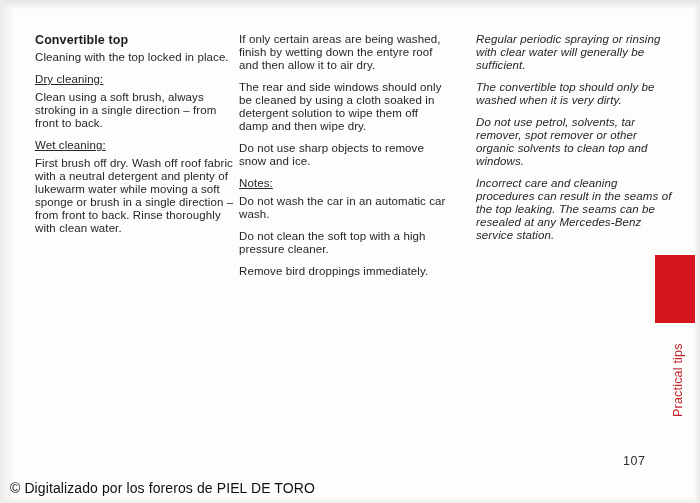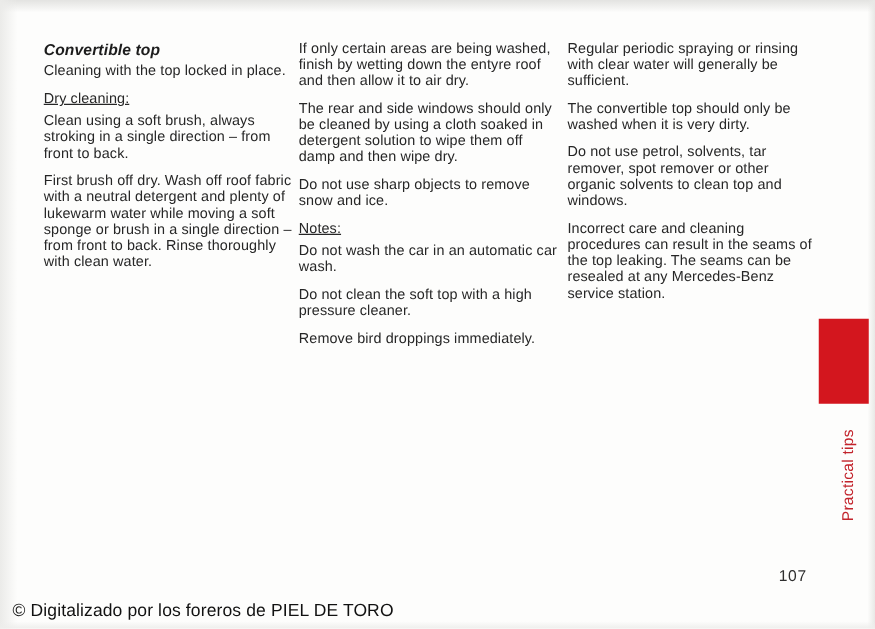--- a/index.html
+++ b/index.html
@@ -35,29 +35,28 @@
 
   .col {
     position: absolute;
     top: 33px;
     font-size: 11.5px;
     line-height: 13px;
     letter-spacing: 0.1px;
   }
   .col-1 { left: 35px;  width: 200px; }
   .col-2 { left: 239px; width: 207px; }
-  .col-3 { left: 454px; width: 202px; }
+  .col-3 { left: 476px; width: 202px; font-style: italic; }
 
   .col h2 {
     font-size: 12.5px;
     line-height: 14px;
     margin: 0 0 4px 0;
     font-weight: bold;
     color: #1c1c1c;
-    font-style: italic;
   }
   .col p {
     margin: 0 0 9px 0;
   }
   .col p.section-label {
     margin-top: 3px;
     margin-bottom: 5px;
     text-decoration: underline;
   }
 
@@ -105,20 +104,21 @@
 <div class="edge-top"></div>
 <div class="edge-left"></div>
 <div class="edge-right"></div>
 <div class="edge-bottom"></div>
 
 <div class="col col-1">
   <h2>Convertible top</h2>
   <p>Cleaning with the top locked in place.</p>
   <p class="section-label">Dry cleaning:</p>
   <p>Clean using a soft brush, always stroking in a single direction – from front to back.</p>
+  <p class="section-label">Wet cleaning:</p>
   <p>First brush off dry. Wash off roof fabric with a neutral detergent and plenty of lukewarm water while moving a soft sponge or brush in a single direction – from front to back. Rinse thoroughly with clean water.</p>
 </div>
 
 <div class="col col-2">
   <p>If only certain areas are being washed, finish by wetting down the entyre roof and then allow it to air dry.</p>
   <p>The rear and side windows should only be cleaned by using a cloth soaked in detergent solution to wipe them off damp and then wipe dry.</p>
   <p>Do not use sharp objects to remove snow and ice.</p>
   <p class="section-label">Notes:</p>
   <p>Do not wash the car in an automatic car wash.</p>
   <p>Do not clean the soft top with a high pressure cleaner.</p>

